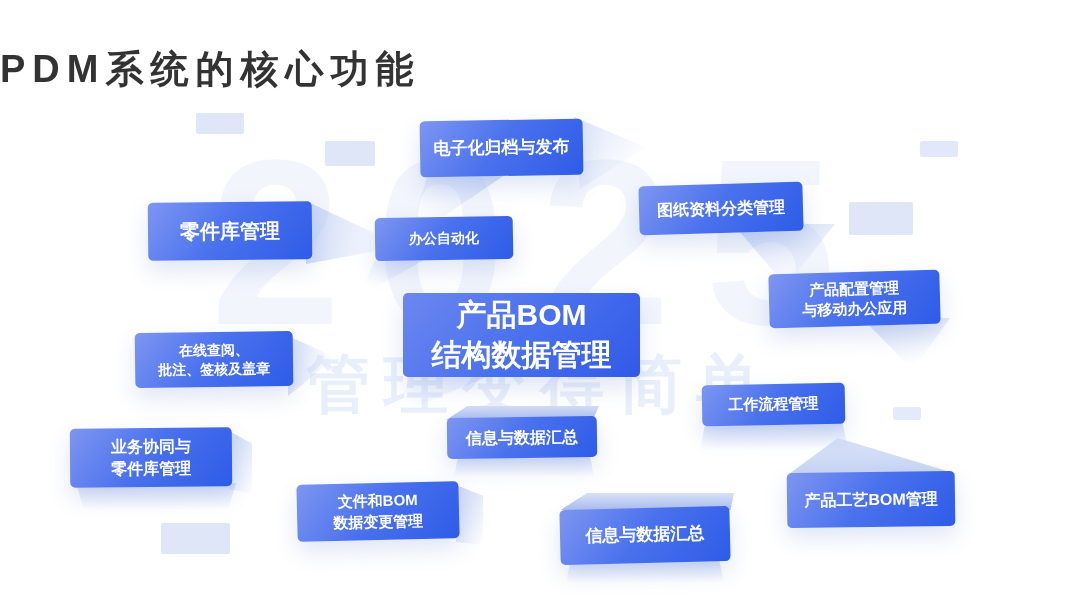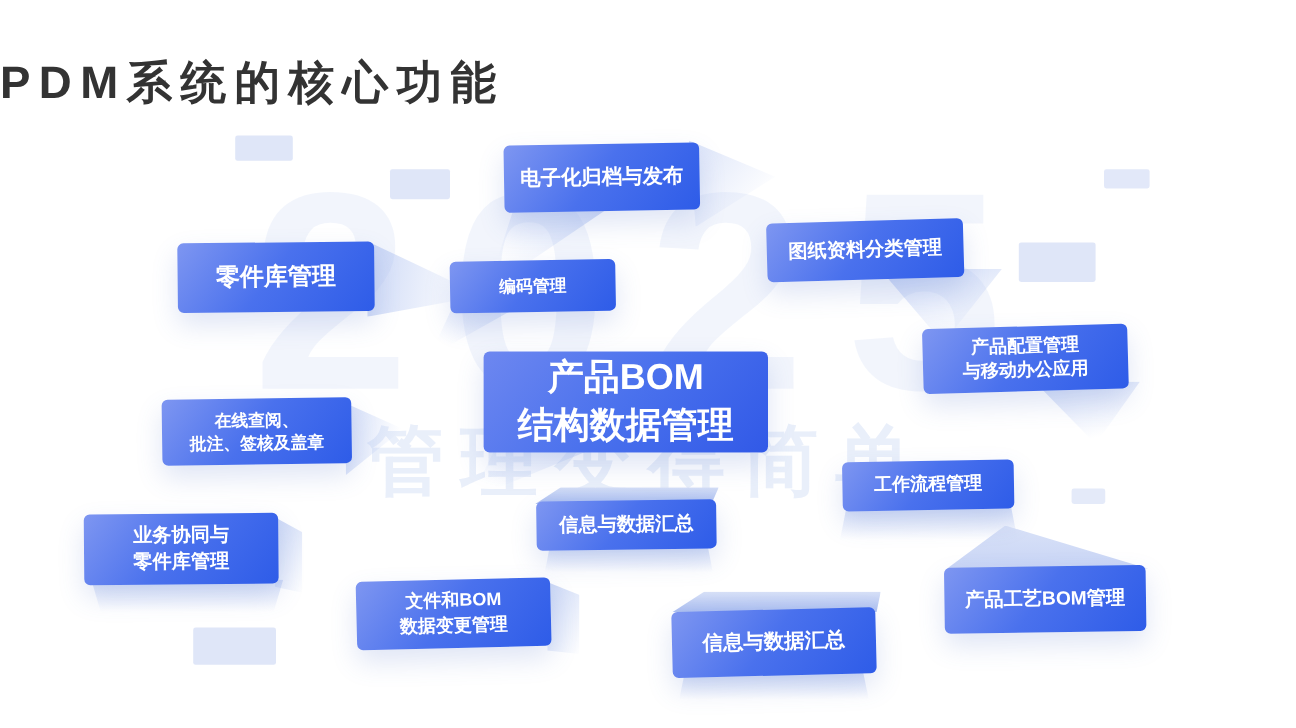--- a/index.html
+++ b/index.html
@@ -162,21 +162,21 @@
   <div class="block b0">
     <span class="label">电子化归档与发布</span>
   </div>
   <div class="block b1">
     <span class="label">图纸资料分类管理</span>
   </div>
   <div class="block b2">
     <span class="label">零件库管理</span>
   </div>
   <div class="block b3">
-    <span class="label">编码管理</span>
+    <span class="label">办公自动化</span>
   </div>
   <div class="block b4">
     <span class="label">产品配置管理
 与移动办公应用</span>
   </div>
   <div class="block b5">
     <span class="label">产品BOM
 结构数据管理</span>
   </div>
   <div class="block b6">

